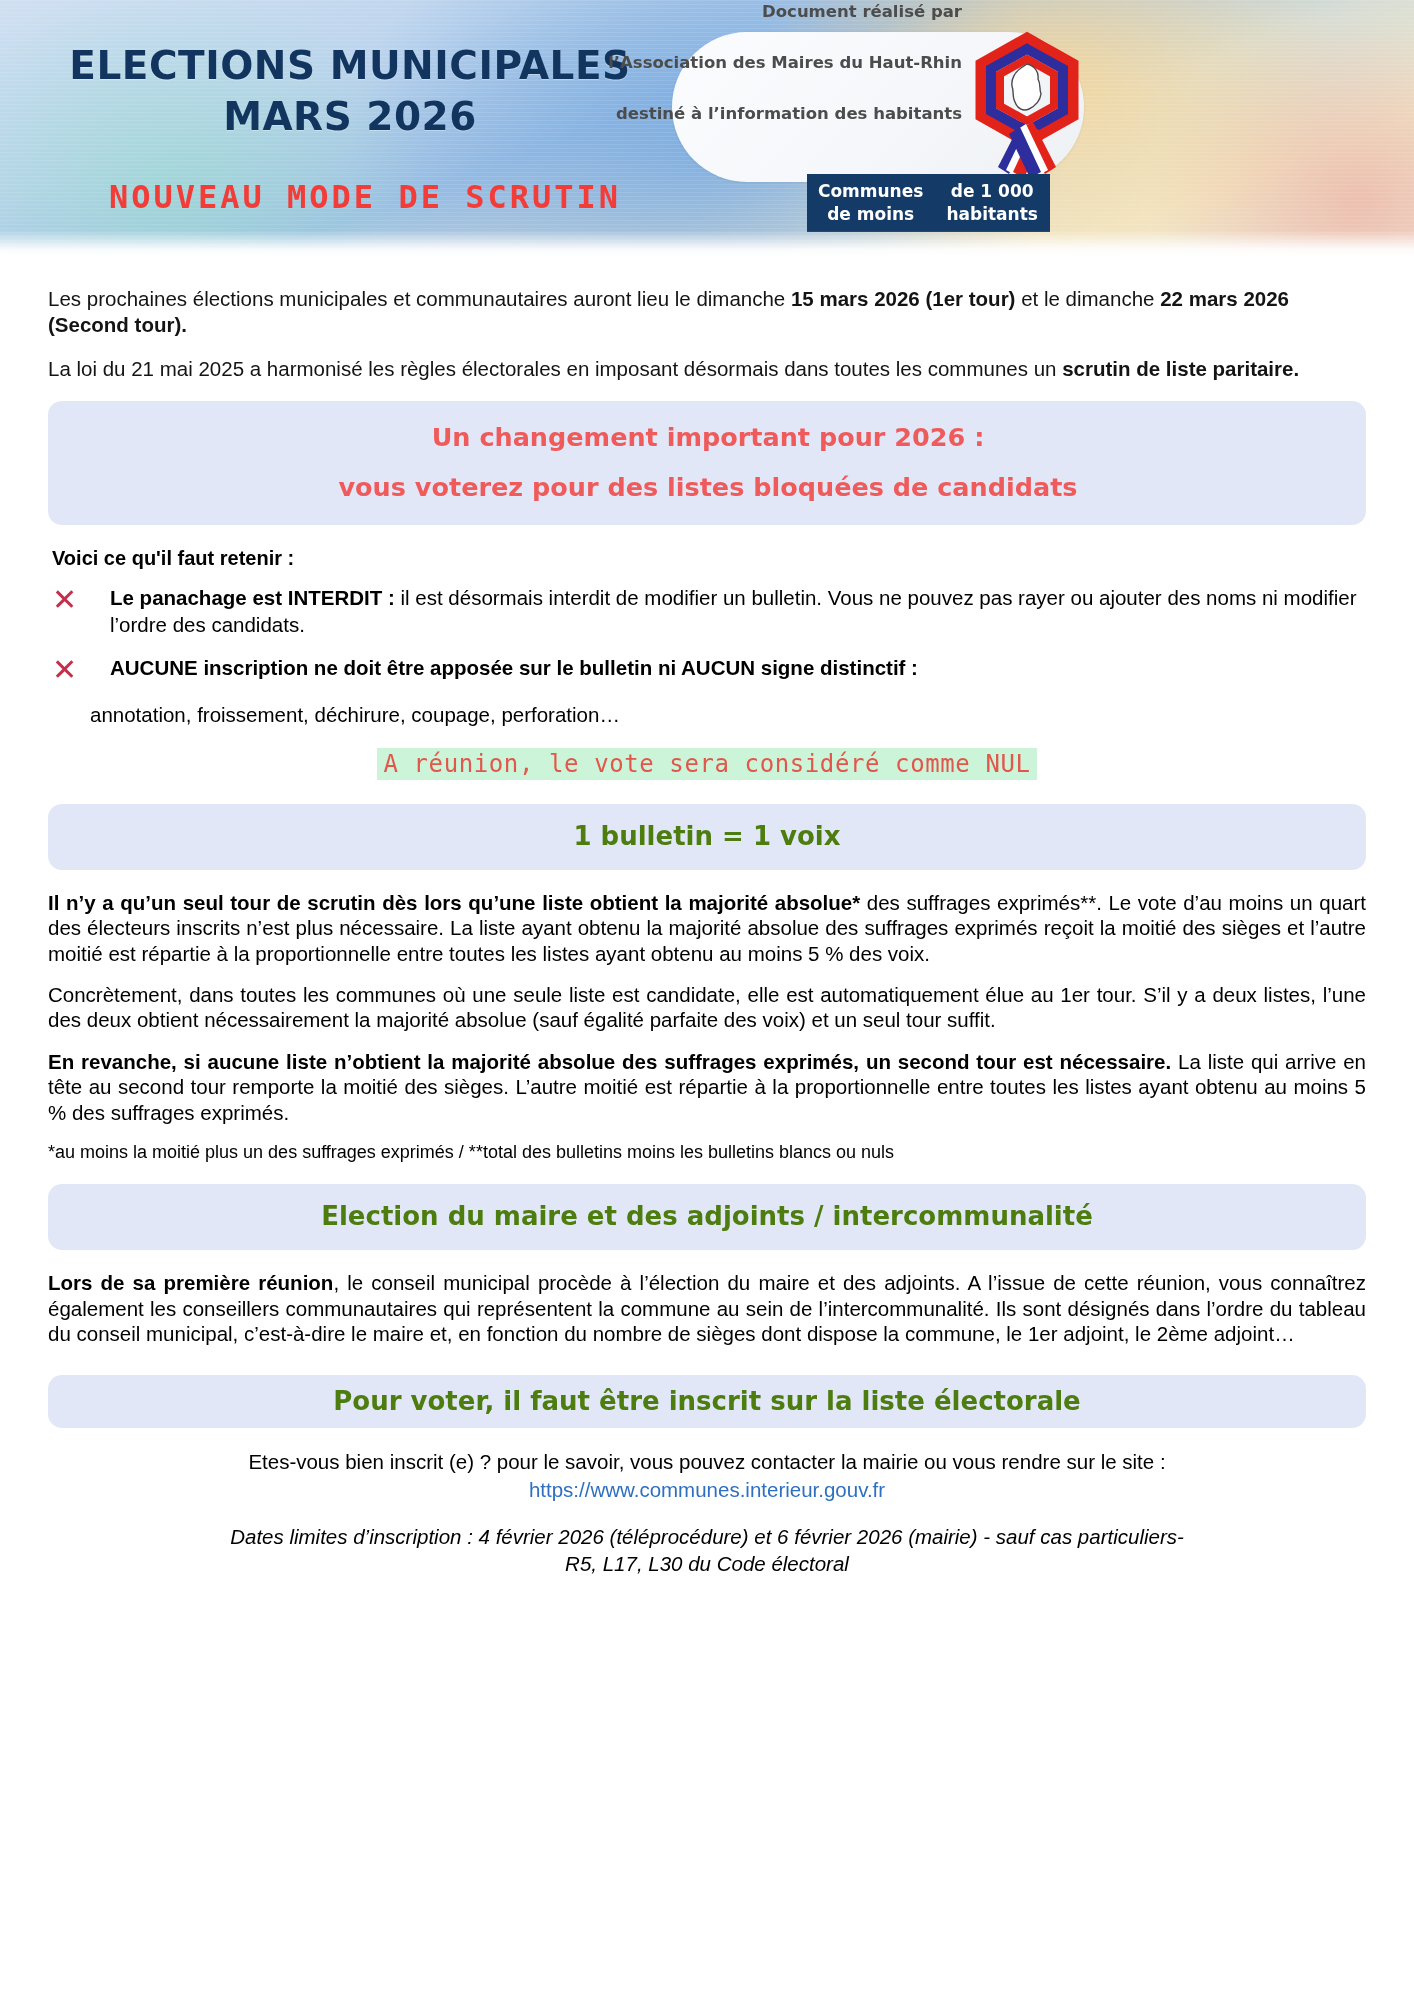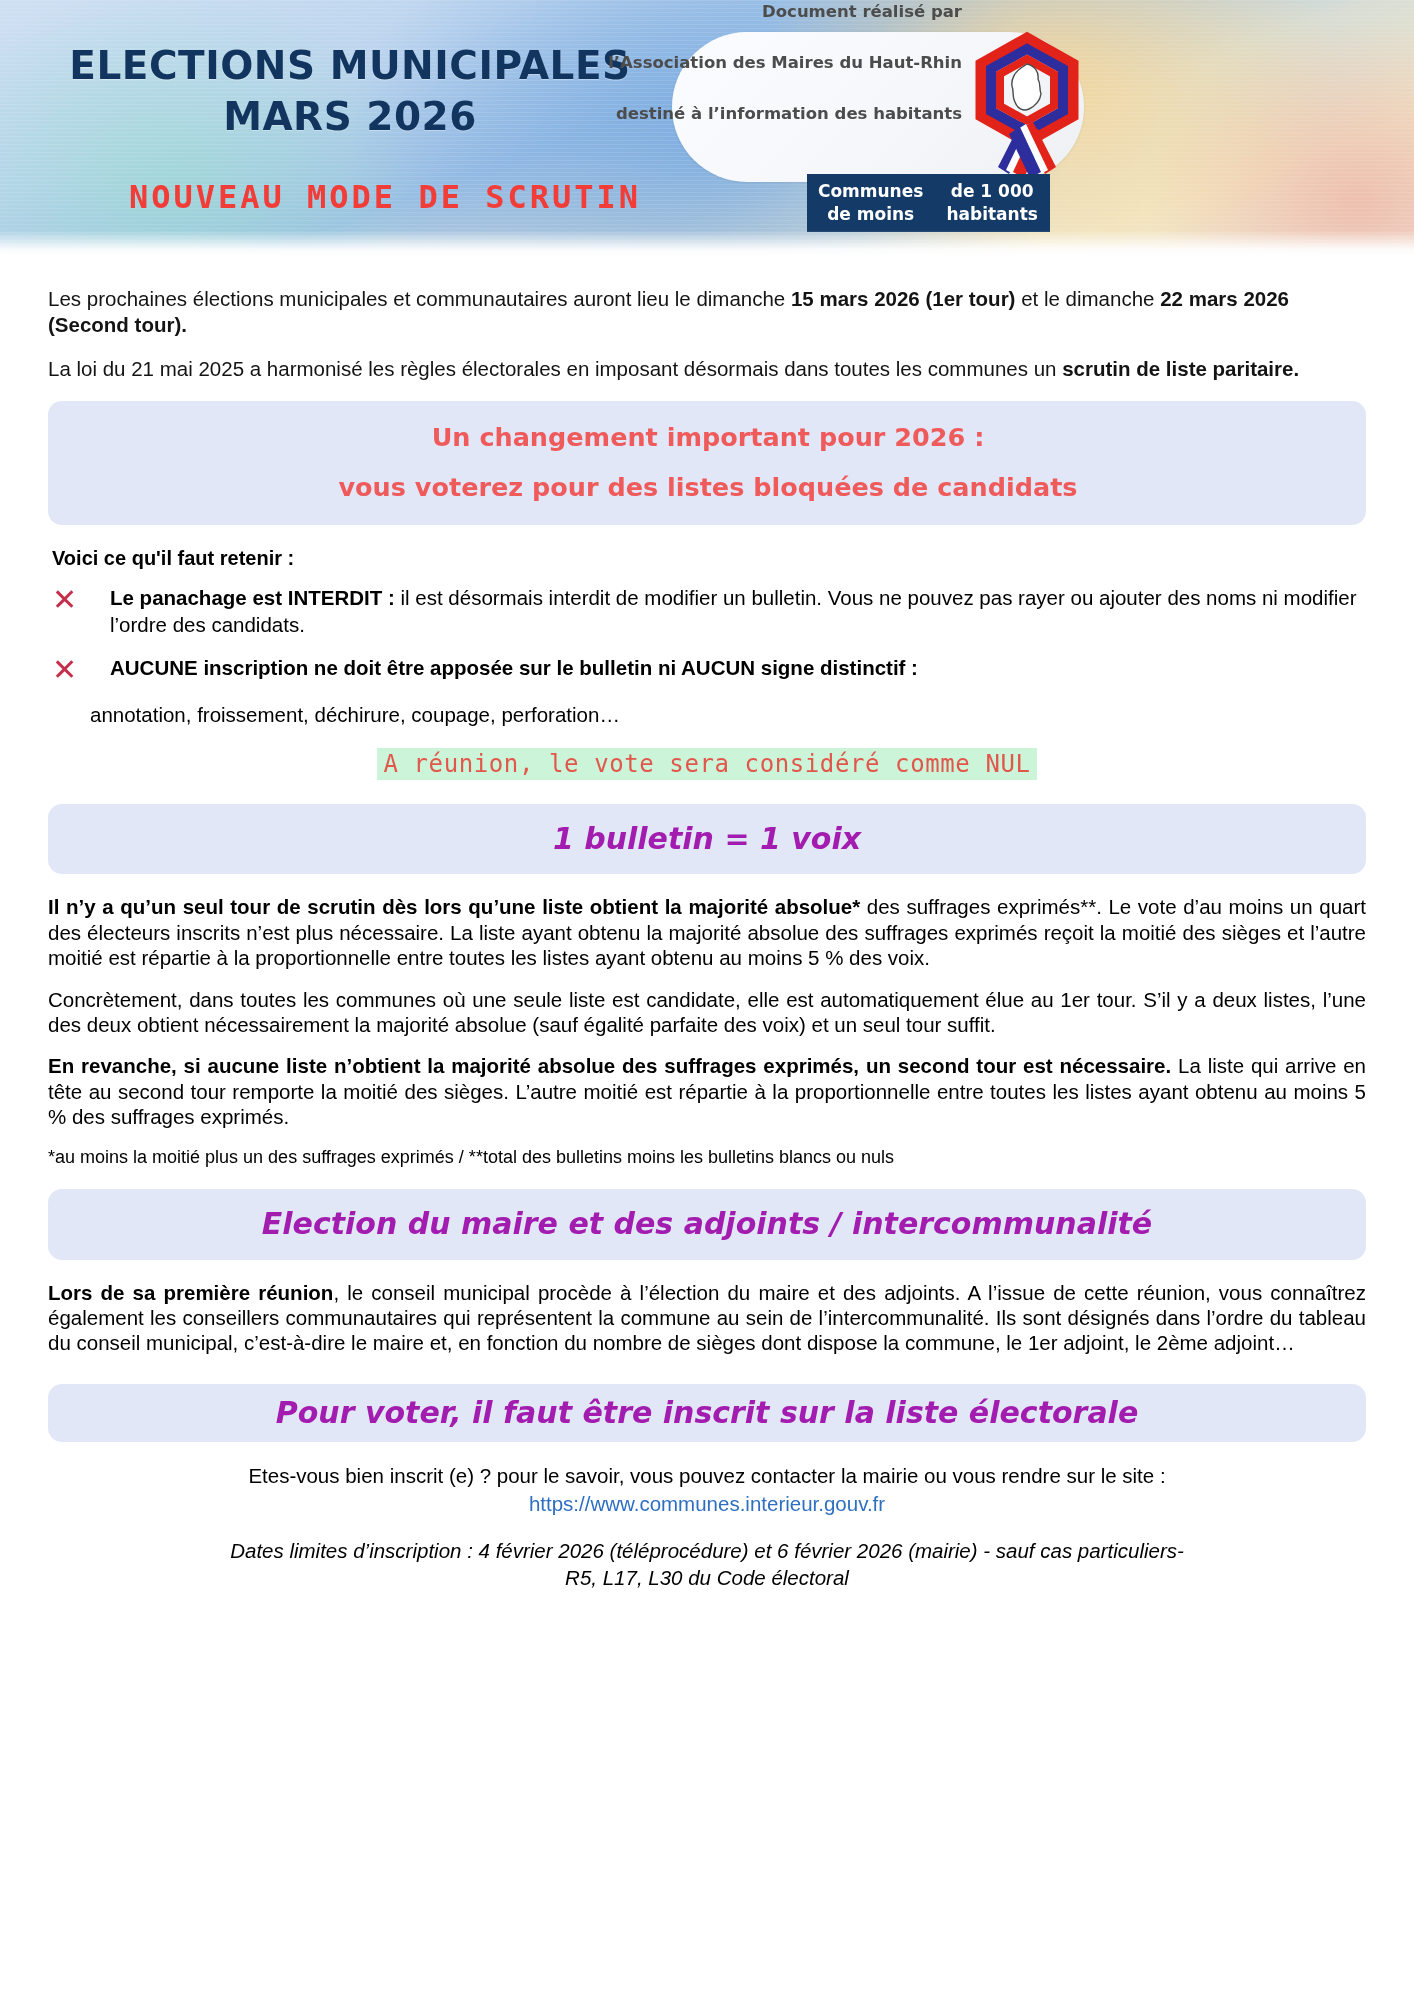--- a/index.html
+++ b/index.html
@@ -74,21 +74,20 @@
     position: absolute;
     left: 0;
     top: 178px;
     width: 730px;
     text-align: center;
     font-family: "DejaVu Sans Mono", monospace;
     font-weight: bold;
     font-size: 32px;
     letter-spacing: 3px;
     color: #f23c38;
-    padding-left: 20px;
   }
 
   
   .credit-bubble {
     position: absolute;
     left: 672px;
     top: 32px;
     width: 412px;
     height: 150px;
     background: linear-gradient(135deg, #fbfcfe 0%, #f5f7fa 55%, #eef1f4 100%);
@@ -225,26 +224,25 @@
   }
 
   .band {
     background: #e2e7f8;
     border-radius: 14px;
     text-align: center;
     padding: 18px 18px;
     margin: 0 0 20px 0;
   }
   .band-title {
-    color: #a21caf;
-    font-family: "DejaVu Sans", sans-serif;
-    font-weight: bold;
-    font-size: 30px;
+    color: #4d7c0f;
+    font-family: "DejaVu Sans", sans-serif;
+    font-weight: bold;
+    font-size: 26px;
     line-height: 1.15;
-    font-style: italic;
   }
   .band.tall { padding: 12px 18px; }
 
   p.just {
     font-size: 20.5px;
     line-height: 1.24;
     text-align: justify;
     margin: 0 0 16px 0;
   }
   p.footnote {

